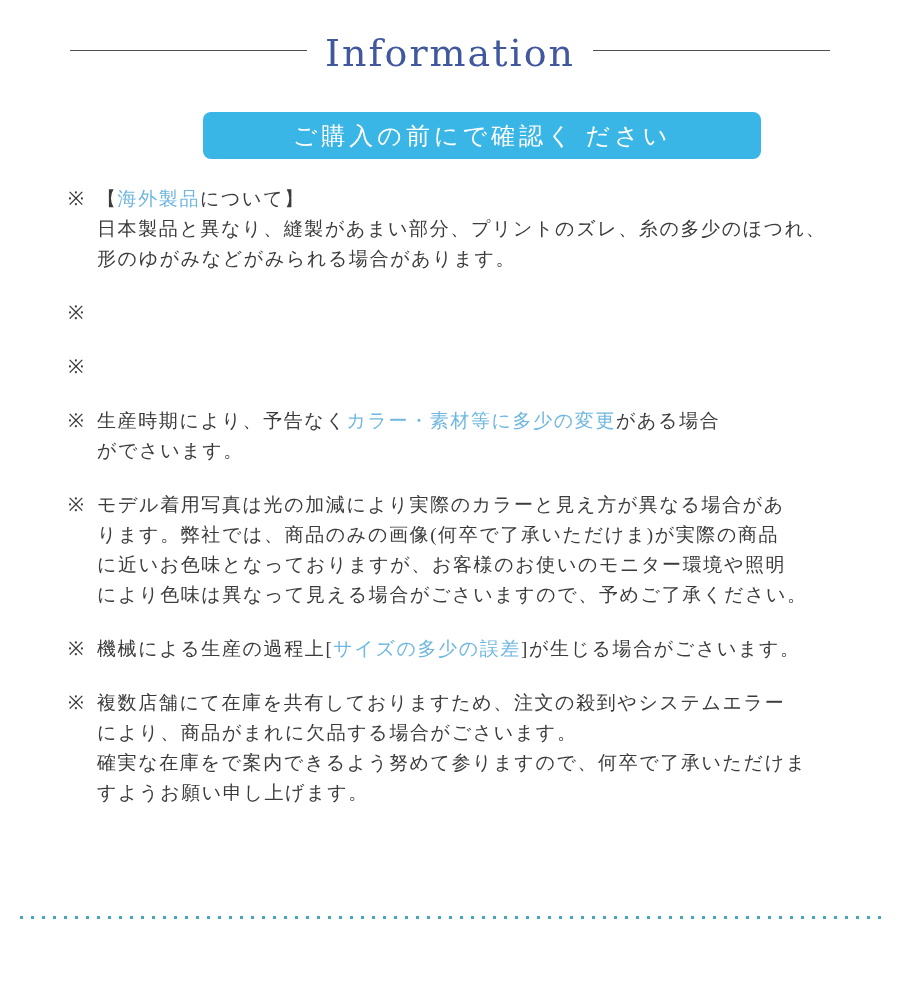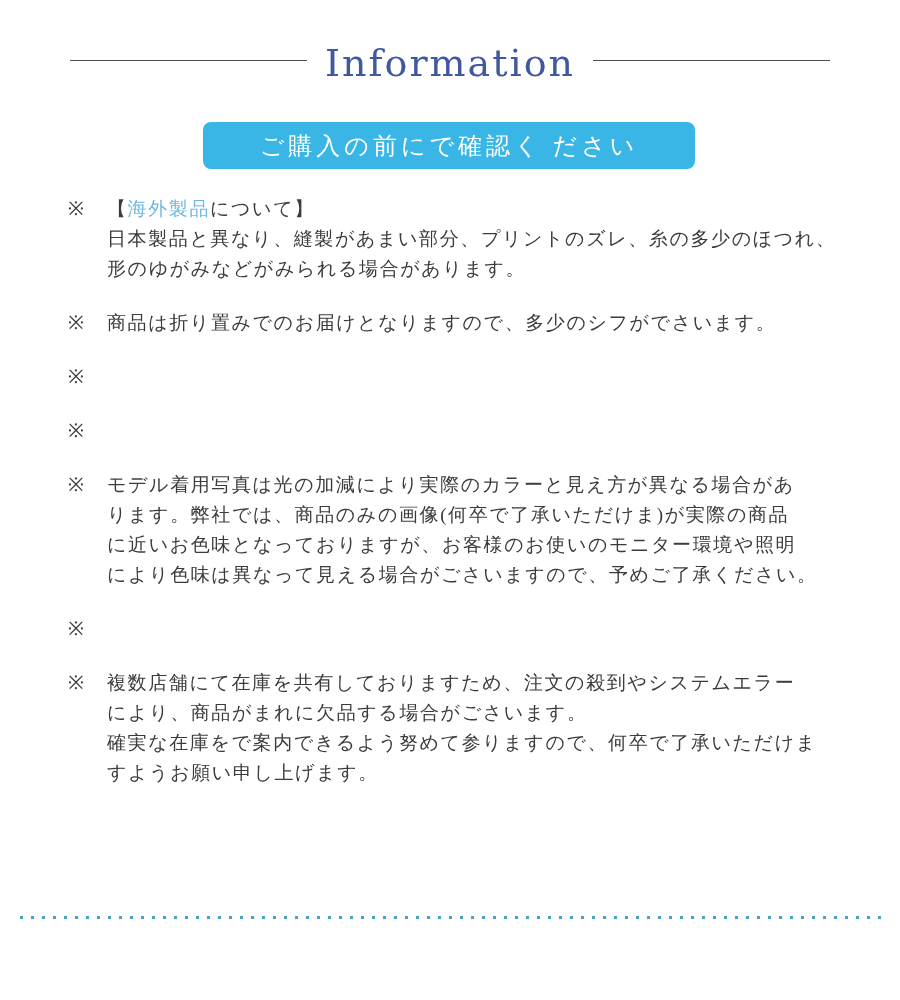--- a/index.html
+++ b/index.html
@@ -11,21 +11,21 @@
     overflow: hidden;
     font-family: "Liberation Serif", "DejaVu Serif", serif;
     color: #3b3b3b;
   }
 
   
   .title-row {
     display: flex;
     align-items: center;
     gap: 10px;
-    margin: 40px 70px 0 70px;
+    margin: 30px 70px 0 70px;
     height: 46px;
   }
   .title-rule {
     flex: 1;
     height: 1px;
     background: #4f4f4f;
     margin-top: -6px;
   }
   .page-title {
     margin: 0;
@@ -33,21 +33,21 @@
     font-weight: normal;
     font-size: 38px;
     letter-spacing: 2px;
     color: #41589e;
     line-height: 46px;
     padding: 0 8px;
   }
 
   
   .banner {
-    width: 492px;
+    width: 558px;
     height: 47px;
     margin: 36px 0 0 203px;
     background: #39b6e5;
     border-radius: 8px;
     display: flex;
     align-items: center;
     justify-content: center;
   }
   .banner-label {
     color: #ffffff;
@@ -67,21 +67,20 @@
     font-size: 19px;
     line-height: 30px;
     letter-spacing: 1.6px;
   }
   .note .marker {
     flex: 0 0 29px;
     white-space: nowrap;
   }
   .note .content {
     white-space: pre-wrap;
-    margin-left: 10px;
   }
   .hl { color: #6fb7e1; }
 
   
   .dotted {
     position: absolute;
     left: 20px;
     right: 16px;
     top: 916px;
     height: 3px;
@@ -111,41 +110,43 @@
 
     <div class="note">
       <span class="marker">※</span>
       <div class="content"><span>【</span><span class="hl">海外製品</span><span>について】</span>
 <span>日本製品と異なり、縫製があまい部分、プリントのズレ、糸の多少のほつれ、
 形のゆがみなどがみられる場合があります。</span></div>
     </div>
 
     <div class="note">
       <span class="marker">※</span>
-      <div class="content">商品は折り置みでのお届けとなりますので、多少のシフがでさいます。</div>
     </div>
 
     <div class="note">
       <span class="marker">※</span>
     </div>
 
     <div class="note">
       <span class="marker">※</span>
+      <div class="content"><span>生産時期により、予告なく</span><span class="hl">カラー・素材等に多少の変更</span><span>がある場合
+がでさいます。</span></div>
     </div>
 
     <div class="note">
       <span class="marker">※</span>
       <div class="content">モデル着用写真は光の加減により実際のカラーと見え方が異なる場合があ
 ります。弊社では、商品のみの画像(何卒で了承いただけま)が実際の商品
 に近いお色味となっておりますが、お客様のお使いのモニター環境や照明
 により色味は異なって見える場合がごさいますので、予めご了承ください。</div>
     </div>
 
     <div class="note">
       <span class="marker">※</span>
+      <div class="content"><span>機械による生産の過程上[</span><span class="hl">サイズの多少の誤差</span><span>]が生じる場合がごさいます。</span></div>
     </div>
 
     <div class="note">
       <span class="marker">※</span>
       <div class="content">複数店舗にて在庫を共有しておりますため、注文の殺到やシステムエラー
 により、商品がまれに欠品する場合がごさいます。
 確実な在庫をで案内できるよう努めて参りますので、何卒で了承いただけま
 すようお願い申し上げます。</div>
     </div>
 

